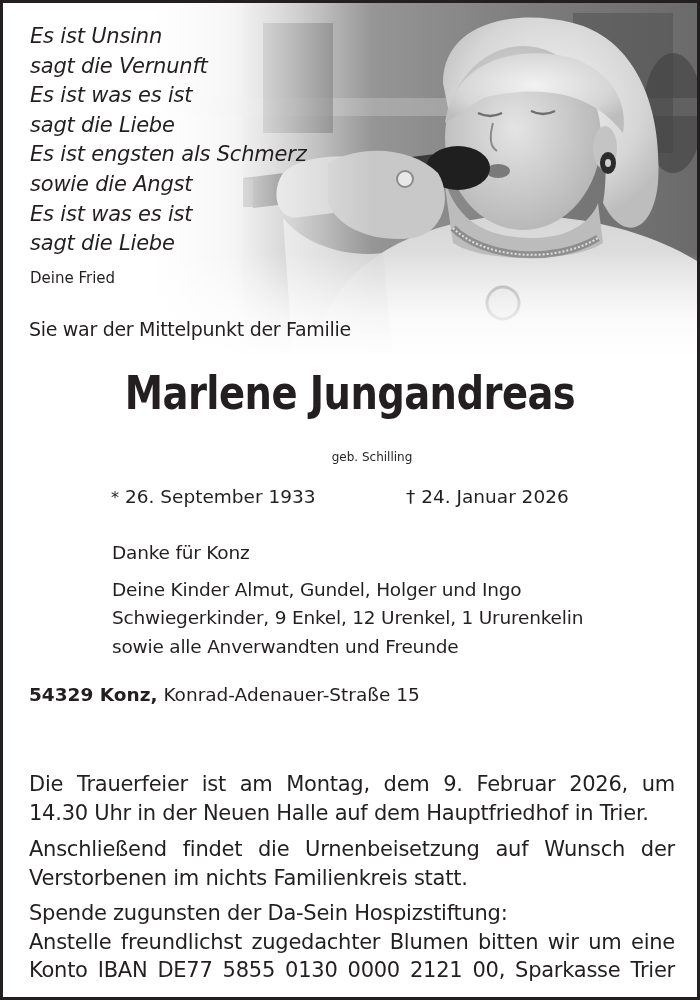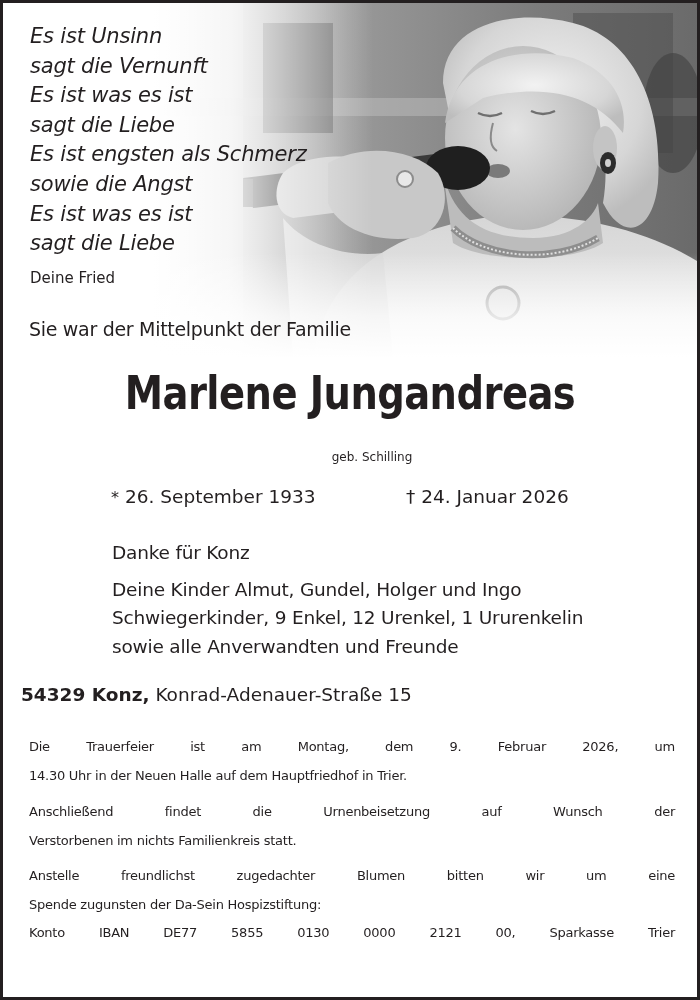--- a/index.html
+++ b/index.html
@@ -70,28 +70,28 @@
   .dates .died-sym { margin-right: 6px; }
   
   .family {
     position: absolute; left: 109px; top: 536px;
     font-size: 18.5px; line-height: 28.5px; letter-spacing: -0.2px;
   }
   .family .thanks { display: block; margin-bottom: 8px; }
   .family .line { display: block; white-space: nowrap; }
   
   .address {
-    position: absolute; left: 18px; top: 680px;
+    position: absolute; left: 26px; top: 680px;
     font-size: 18.5px; line-height: 24px; white-space: nowrap;
   }
   .address .bold { font-weight: bold; }
   
   .body-text {
     position: absolute; left: 26px; width: 646px;
-    font-size: 13px; line-height: 28.5px; letter-spacing: -0.25px;
+    font-size: 21px; line-height: 28.5px; letter-spacing: -0.25px; margin-top: 37px;
   }
   .body-text .line { display: block; white-space: nowrap; }
   .body-text .justify { text-align: justify; text-align-last: justify; }
   .p1 { top: 730px; }
   .p2 { top: 795px; }
   .p3 { top: 859px; }
 </style>
 </head>
 <body>
 
@@ -201,18 +201,18 @@
 
   <div class="body-text p1">
     <span class="line justify">Die Trauerfeier ist am Montag, dem 9. Februar 2026, um</span>
     <span class="line">14.30 Uhr in der Neuen Halle auf dem Hauptfriedhof in Trier.</span>
   </div>
   <div class="body-text p2">
     <span class="line justify">Anschließend findet die Urnenbeisetzung auf Wunsch der</span>
     <span class="line">Verstorbenen im nichts Familienkreis statt.</span>
   </div>
   <div class="body-text p3">
+    <span class="line">Spende zugunsten der Da-Sein Hospizstiftung:</span>
     <span class="line justify">Anstelle freundlichst zugedachter Blumen bitten wir um eine</span>
-    <span class="line">Spende zugunsten der Da-Sein Hospizstiftung:</span>
     <span class="line justify">Konto IBAN DE77 5855 0130 0000 2121 00, Sparkasse Trier</span>
   </div>
 
 </div>
 
 </body></html>

